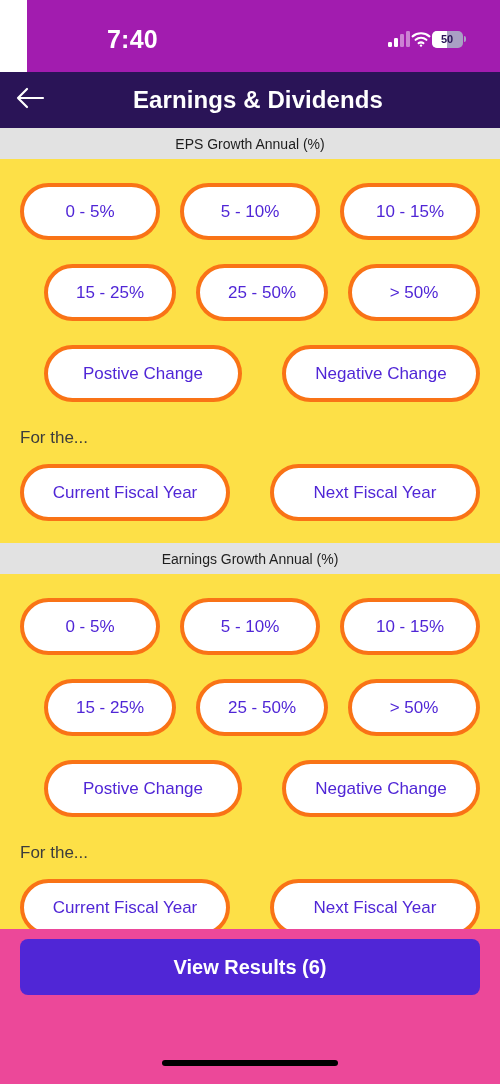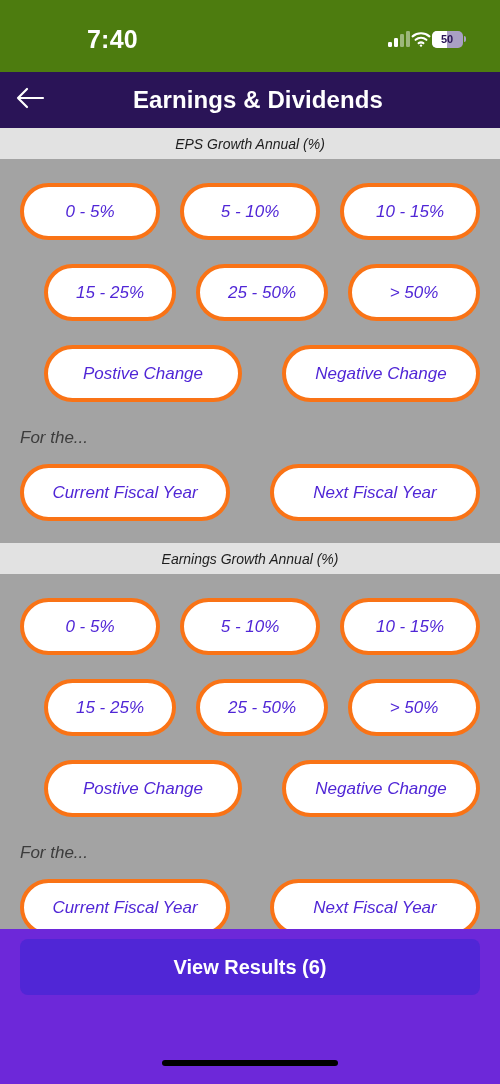--- a/index.html
+++ b/index.html
@@ -11,27 +11,28 @@
     height: 1084px;
     background: #ffffff;
     font-family: "Liberation Sans", sans-serif;
     overflow: hidden;
     position: relative;
   }
 
   
   .statusbar {
     height: 72px;
-    background: #4d7c0f;
+    background: #a21caf;
     display: flex;
     align-items: center;
     justify-content: space-between;
-    padding: 0 34px 0 15px;
+    padding: 0 34px 0 8px;
     box-sizing: border-box;
     position: relative;
+    margin-left: 27px;
   }
   .status-time {
     color: #ffffff;
     font-size: 25px;
     font-weight: bold;
     letter-spacing: 0.2px;
     margin-left: 72px;
     line-height: 1;
     padding-top: 6px;
   }
@@ -125,23 +126,22 @@
     pointer-events: none;
   }
 
   
   .content {
     position: absolute;
     top: 128px;
     left: 0;
     right: 0;
     bottom: 0;
-    background: #a3a3a3;
+    background: #fde047;
     overflow: hidden;
-    font-style: italic;
   }
 
   .section-header {
     background: #e2e2e2;
     height: 31px;
     display: flex;
     align-items: center;
     justify-content: center;
     font-size: 14px;
     color: #1e1e1e;
@@ -179,21 +179,21 @@
     padding: 0 20px;
     margin-top: 26px;
   }
 
   
   .cta-wrap {
     position: absolute;
     left: 0; right: 0;
     bottom: 0;
     height: 155px;
-    background: #6d28d9;
+    background: #ec4899;
     display: flex;
     flex-direction: column;
     align-items: center;
   }
   .cta {
     margin-top: 10px;
     width: 460px;
     height: 56px;
     background: #5026d6;
     border-radius: 8px;

